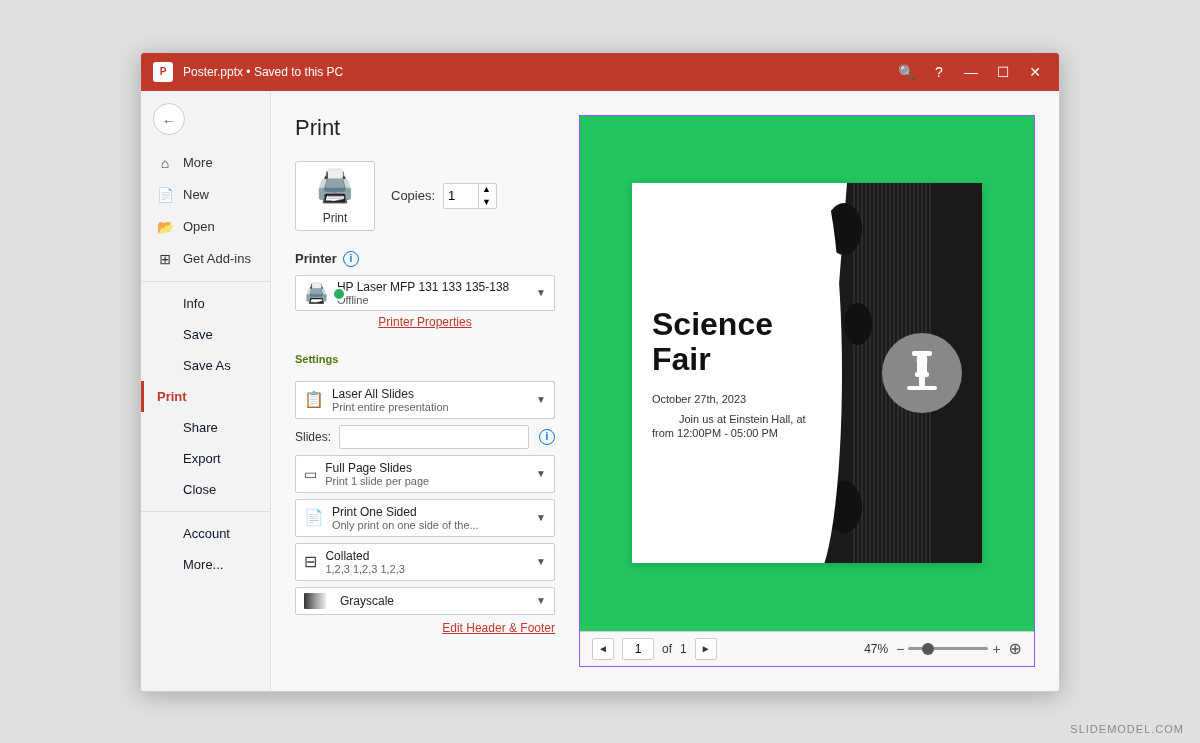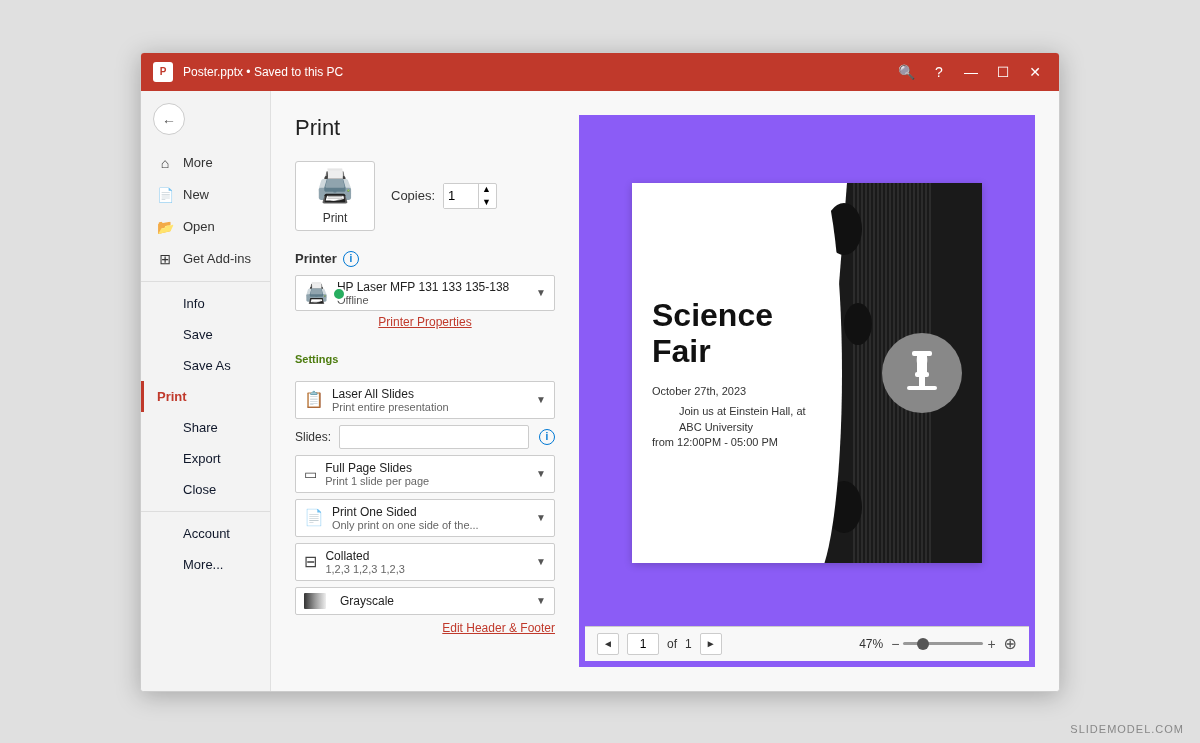--- a/index.html
+++ b/index.html
@@ -202,24 +202,24 @@
       flex: 1; border: 1px solid #ccc; height: 24px; padding: 0 6px;
       font-size: 12px; border-radius: 2px;
     }
     .edit-header-link {
       color: #c0392b; font-size: 12px; text-decoration: underline; cursor: pointer;
       display: block; text-align: right; margin-top: 6px;
     }
     
     .preview-area {
       flex: 1;
-      background: #8b5cf6;
+      background: #22c55e;
       display: flex;
       flex-direction: column;
-      border: 6px solid #8b5cf6;
+      border: 1px solid #8b5cf6;
       overflow: hidden;
     }
     .preview-inner {
       flex: 1;
       display: flex;
       align-items: center;
       justify-content: center;
       padding: 16px;
       overflow: hidden;
     }
@@ -513,21 +513,20 @@
           <div class="slide-preview">
             <div class="slide-content">
 
               <div class="slide-left">
                 <div class="slide-title">
                   <span>Science</span><br>
                   <span>Fair</span>
                 </div>
                 <div class="slide-date">October 27th, 2023</div>
                 <div class="slide-detail">Join us at Einstein Hall, at</div>
-                <div class="slide-detail">ABC University</div>
                 <div class="slide-time">from 12:00PM - 05:00 PM</div>
               </div>
 
               <div style="position:absolute;right:0;top:0;width:165px;height:100%;overflow:hidden;">
                 <div style="position:absolute;right:0;top:0;width:165px;height:100%;background:#1a1a1a;clip-path:polygon(30px 0,165px 0,165px 100%,0 100%);"></div>
 
                 <div style="position:absolute;left:36px;top:0;width:130px;height:100%;display:flex;gap:2px;overflow:hidden;">
                   <div style="width:2px;background:#2c2c2c;height:100%;"></div>
                   <div style="width:2px;background:#2c2c2c;height:100%;"></div>
                   <div style="width:2px;background:#2c2c2c;height:100%;"></div>

